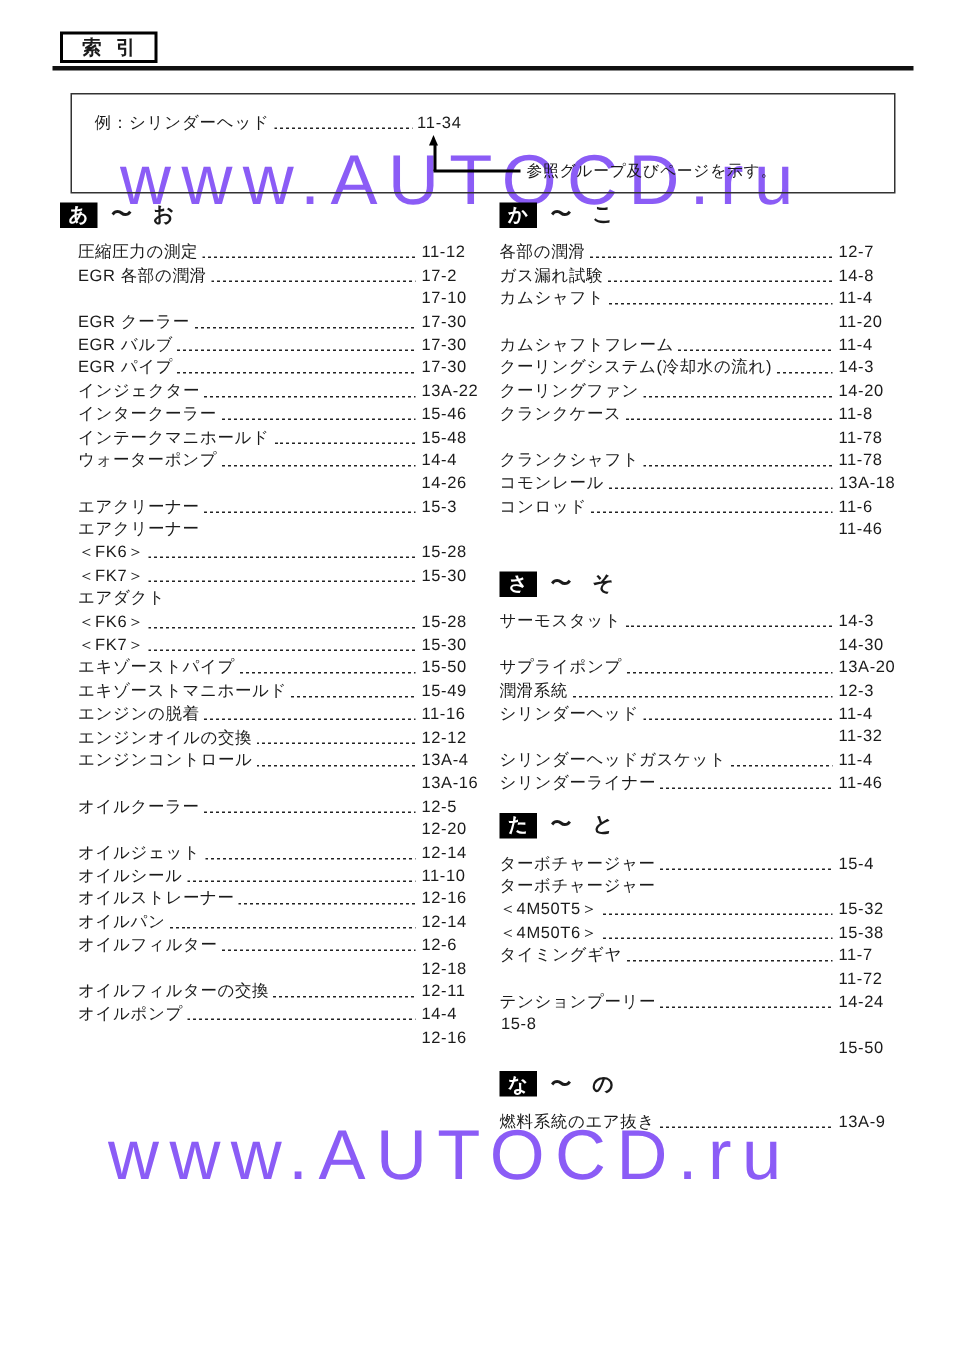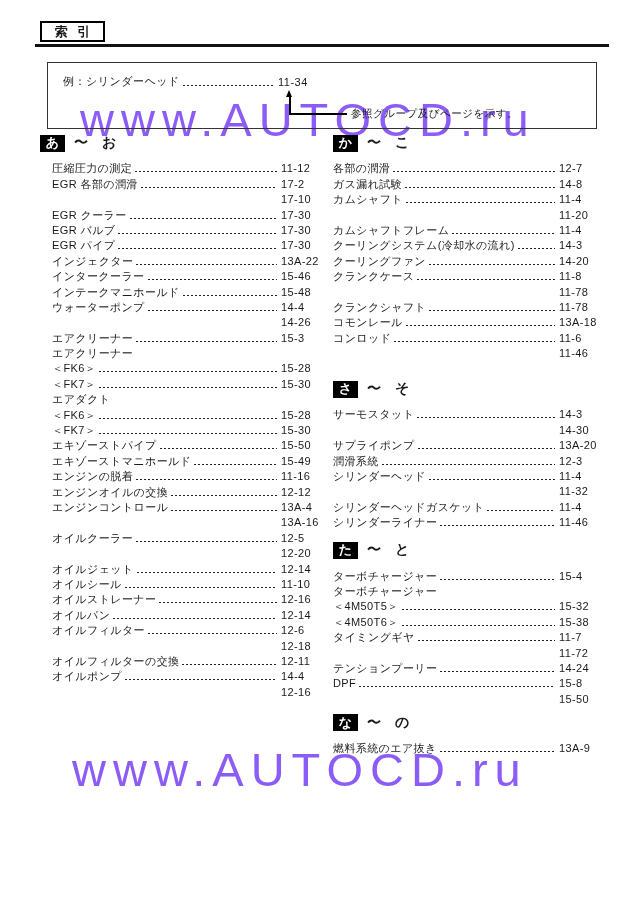--- a/index.html
+++ b/index.html
@@ -29,21 +29,21 @@
 
   
   .example-box{
     position:absolute;left:47px;top:62px;width:548px;height:65px;z-index:2;
     border:1.5px solid #333;background:transparent;
   }
   .example-row{
     position:absolute;left:15px;top:12px;display:flex;align-items:flex-end;
     font-size:11px;letter-spacing:0.5px;line-height:14px;
   }
-  .ex-left{width:215px;display:flex;align-items:flex-end;flex-shrink:0;font-family:Liberation Mono, monospace;}
+  .ex-left{width:215px;display:flex;align-items:flex-end;flex-shrink:0;}
   .leader{
     flex:1;height:1px;margin:0 3px 3px 3px;align-self:flex-end;
     background:repeating-linear-gradient(90deg,#222 0,#222 2px,transparent 2px,transparent 4px);
   }
   .ex-page{white-space:nowrap;}
   .arrow-head{
     position:absolute;left:238px;top:27px;width:0;height:0;
     border-left:3.5px solid transparent;border-right:3.5px solid transparent;
     border-bottom:7px solid #000;
   }
@@ -545,24 +545,20 @@
           <span class="entry-page">11-72</span>
         </div>
         <div class="entry-row">
           <span class="entry-left">
             <span class="entry-label">テンションプーリー</span>
             <span class="leader"></span>
           </span>
           <span class="entry-page">14-24</span>
         </div>
         <div class="entry-row">
-          <span class="entry-left">
-            <span class="entry-label">DPF</span>
-            <span class="leader"></span>
-          </span>
           <span class="entry-page">15-8</span>
         </div>
         <div class="entry-row">
           <span class="entry-left">
             <span class="entry-label"></span>
           </span>
           <span class="entry-page">15-50</span>
         </div>
       </div>
       <div class="section section-na-no">

